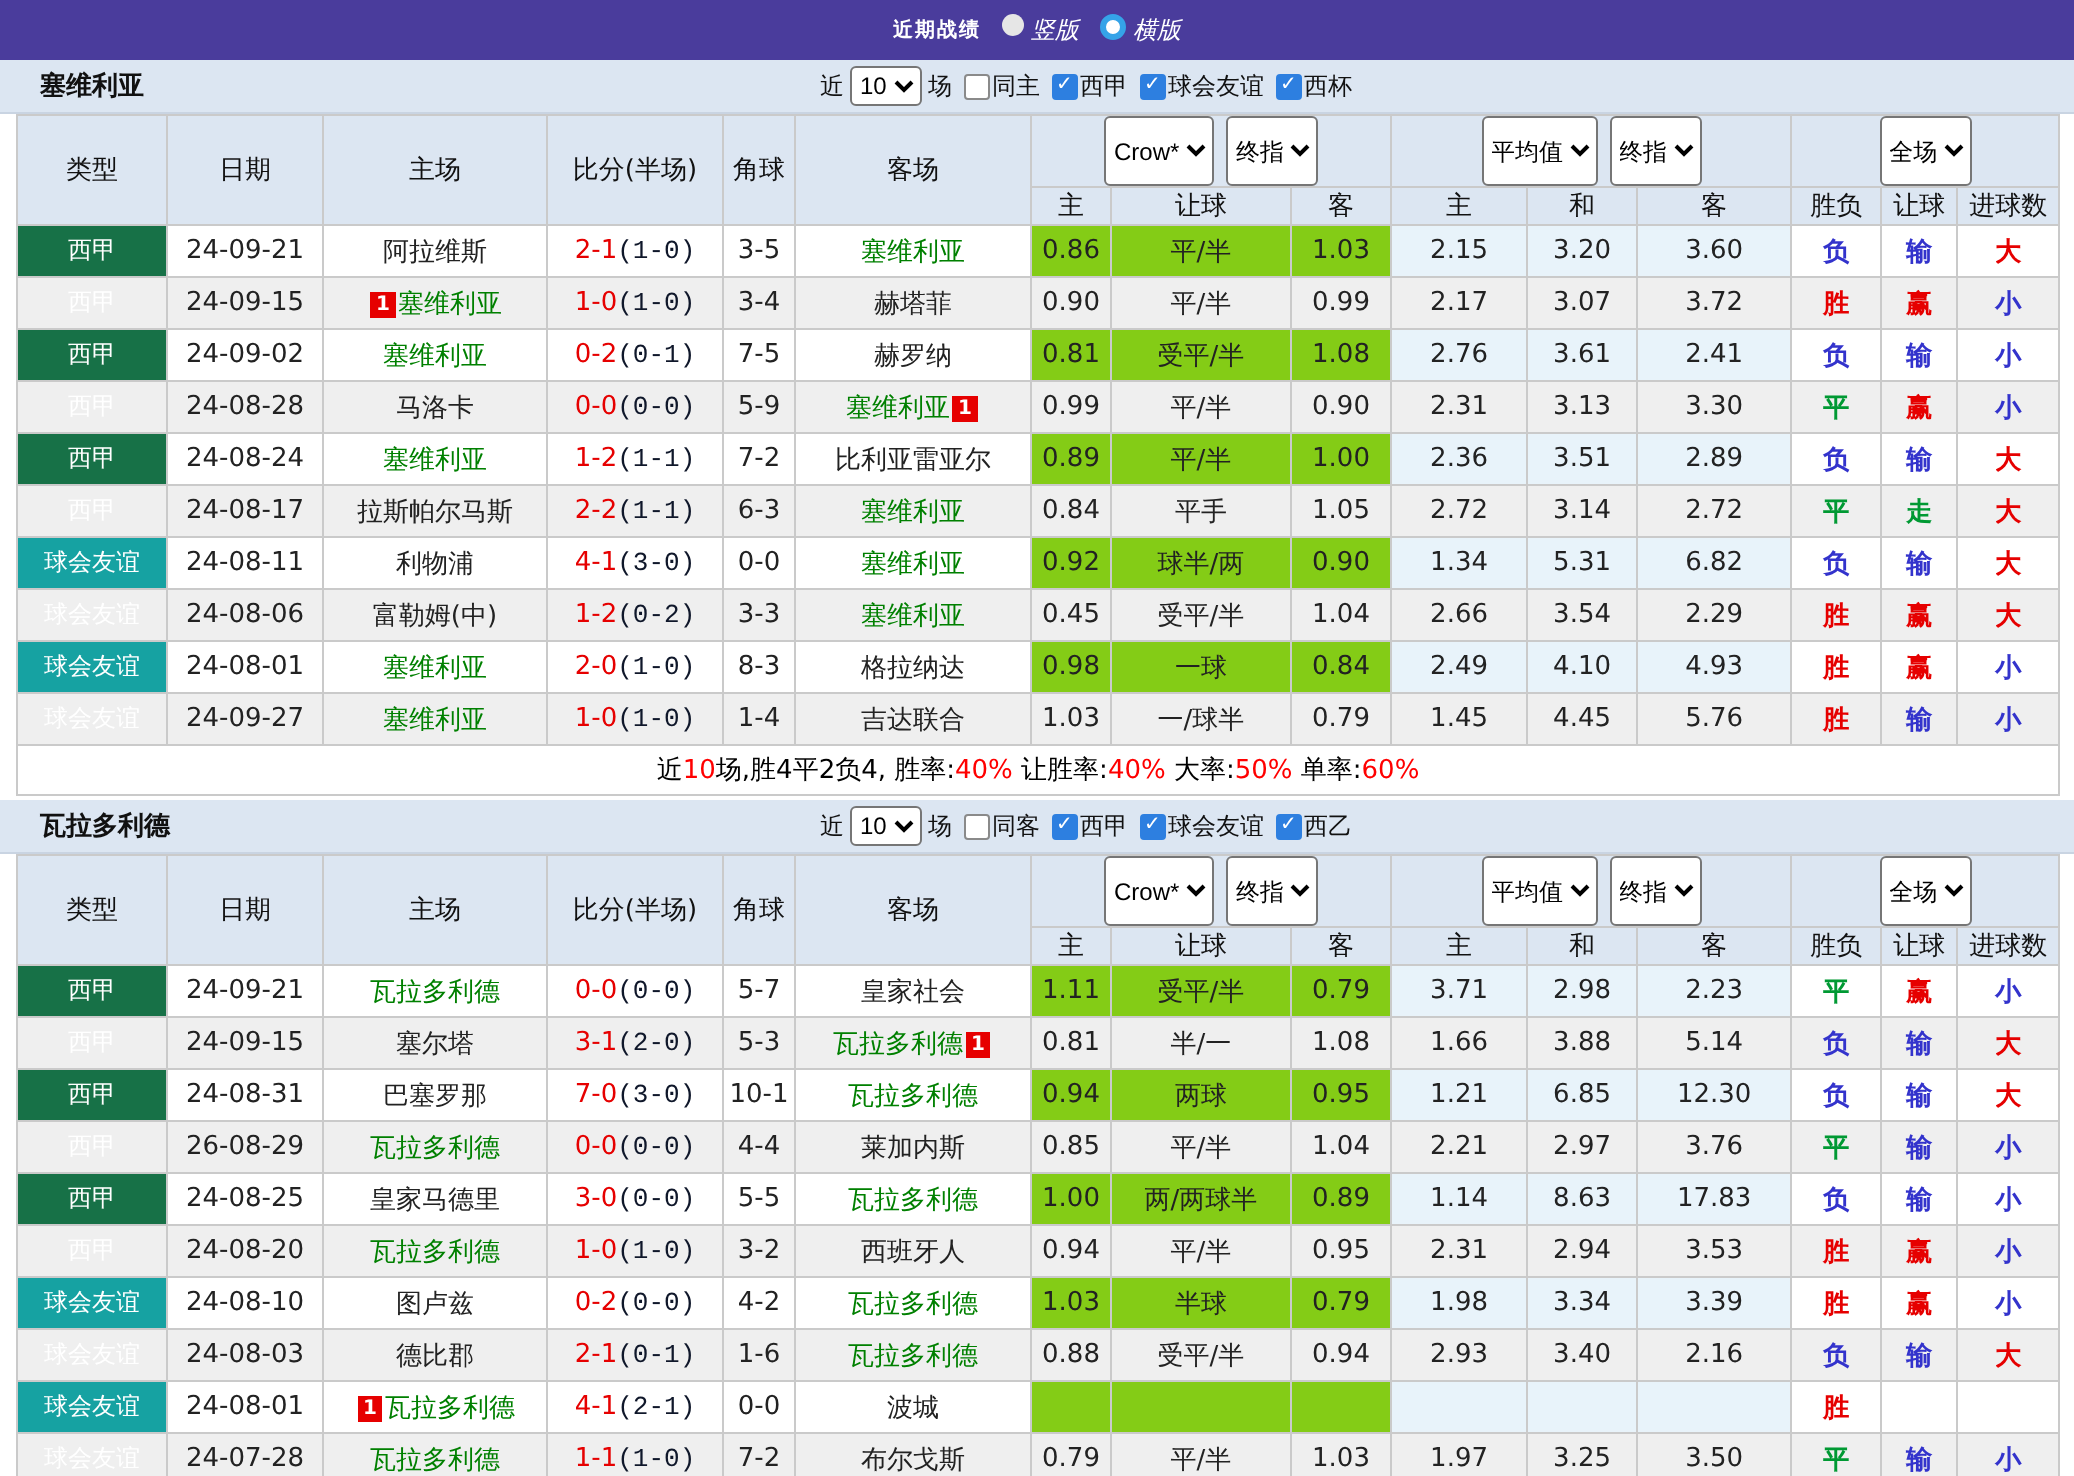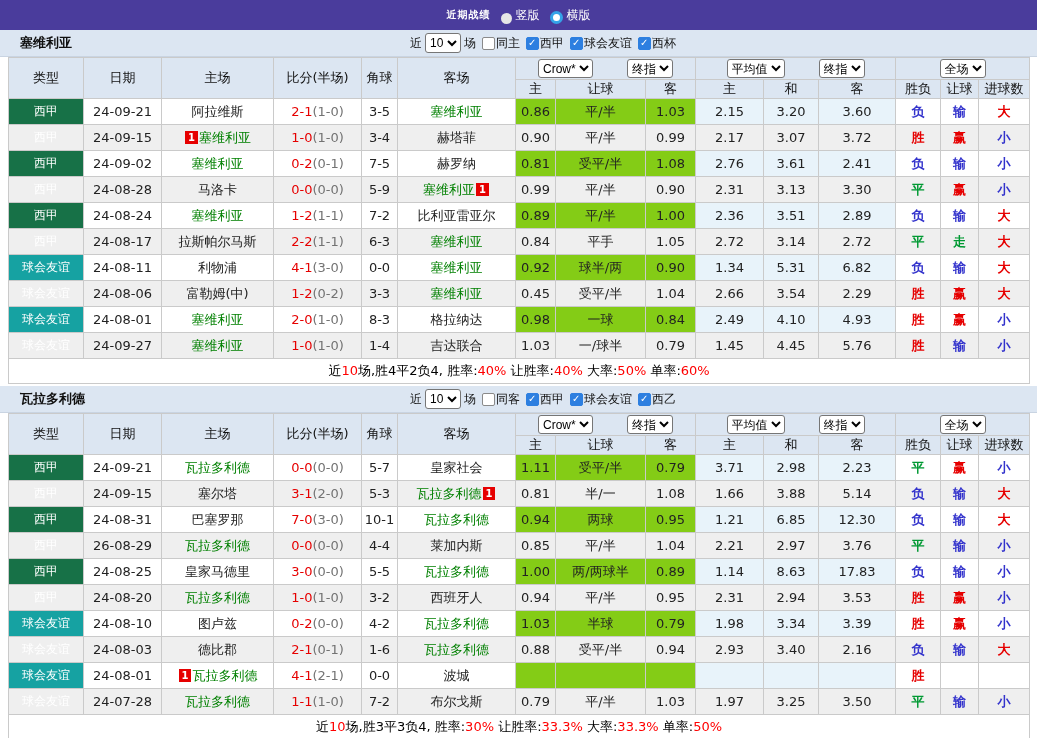--- a/index.html
+++ b/index.html
@@ -1,50 +1,50 @@
 <!DOCTYPE html>
 <html><head>
 <meta charset="utf-8">
 <style>
   html,body{margin:0;padding:0;background:#fff;}
   body{width:1037px;font-family:"DejaVu Sans","Liberation Sans",sans-serif;font-size:13px;color:#222;}
 
   
   .topbar{height:30px;background:#4A3C9C;display:flex;align-items:center;justify-content:center;gap:10px;color:#fff;}
   .topbar .title{font-weight:bold;font-size:10px;letter-spacing:1px;}
-  .radio-group{display:flex;align-items:flex-end;gap:4px;font-size:12px;cursor:default;}
+  .radio-group{display:flex;align-items:flex-start;gap:4px;font-size:12px;cursor:default;font-style:italic;}
   .radio-dot{width:11px;height:11px;border-radius:50%;background:#E6E6E6;display:inline-block;}
   .radio-ring{width:13px;height:13px;border-radius:50%;background:#fff;border:3px solid #35A3E8;box-sizing:border-box;display:inline-block;}
 
   
   .section-head{height:26px;background:#DCE6F2;position:relative;display:flex;align-items:center;border-bottom:1px solid #C9D4E2;}
   .team-name{margin-left:20px;font-weight:bold;font-size:13px;color:#111;}
   .filter-bar{position:absolute;left:410px;top:0;height:26px;display:flex;align-items:center;font-size:12px;color:#111;}
   .filter-bar select{margin:0 3px;height:20px;font-size:12px;border:1px solid #767676;background:#fff;border-radius:3px;}
   .cb{width:13px;height:13px;display:inline-block;box-sizing:border-box;border:1px solid #8A8A8A;background:#fff;margin:0 1px 0 6px;vertical-align:-2px;border-radius:2px;position:relative;}
   .cb.checked{background:#2D7FE0;border-color:#2D7FE0;}
   .cb.checked::after{content:"\2713";color:#fff;font-size:10px;font-weight:bold;position:absolute;left:1px;top:-1px;}
 
   
   table.results{border-collapse:collapse;table-layout:fixed;width:1021px;margin:0 8px;background:#fff;}
   table.results th,table.results td{border:1px solid #CACACA;text-align:center;padding:0 1px;white-space:nowrap;overflow:hidden;}
   table.results thead th{background:#DCE6F2;font-weight:normal;font-size:13px;color:#111;}
   tr.hdrA th{height:21px;}
   tr.hdrB th{height:16px;font-size:12px;}
-  thead select{height:19px;font-size:12px;border:1px solid #767676;background:#fff;border-radius:3px;margin:0 17px;}
+  thead select{height:35px;font-size:12px;border:1px solid #767676;background:#fff;border-radius:3px;margin:0 3px;}
   tbody td{height:25px;font-size:13px;background:#fff;}
   tr.alt td{background:#EFEFEF;}
   td.cream{background:#84cc16;}
   td.lblue{background:#E8F3FA;}
   td.t-league{background:#177147;color:#fff;font-size:12px;}
   td.t-friendly{background:#16A2A2;color:#fff;font-size:12px;}
   .team-self{color:#008000;}
   .card{display:inline-block;background:#E60000;color:#fff;font-size:10px;font-weight:bold;line-height:13px;padding:0 3px;margin:0 1px;vertical-align:1px;}
   .ft{color:#E60000;}
-  .ht{color:#737373;}
+  .ht{color:#0f172a;font-family:Liberation Mono, monospace;}
   .res-red{color:#E60000;font-weight:bold;}
   .res-blue{color:#3333CC;font-weight:bold;}
   .res-green{color:#009933;font-weight:bold;}
   tr.summary td{height:24px;background:#fff;font-size:13px;color:#000;}
   tr.summary .sr{color:#F00;}
   tr.summary .sk{color:#000;}
 
   .gap{height:2px;background:#fff;}
 </style>
 </head>

